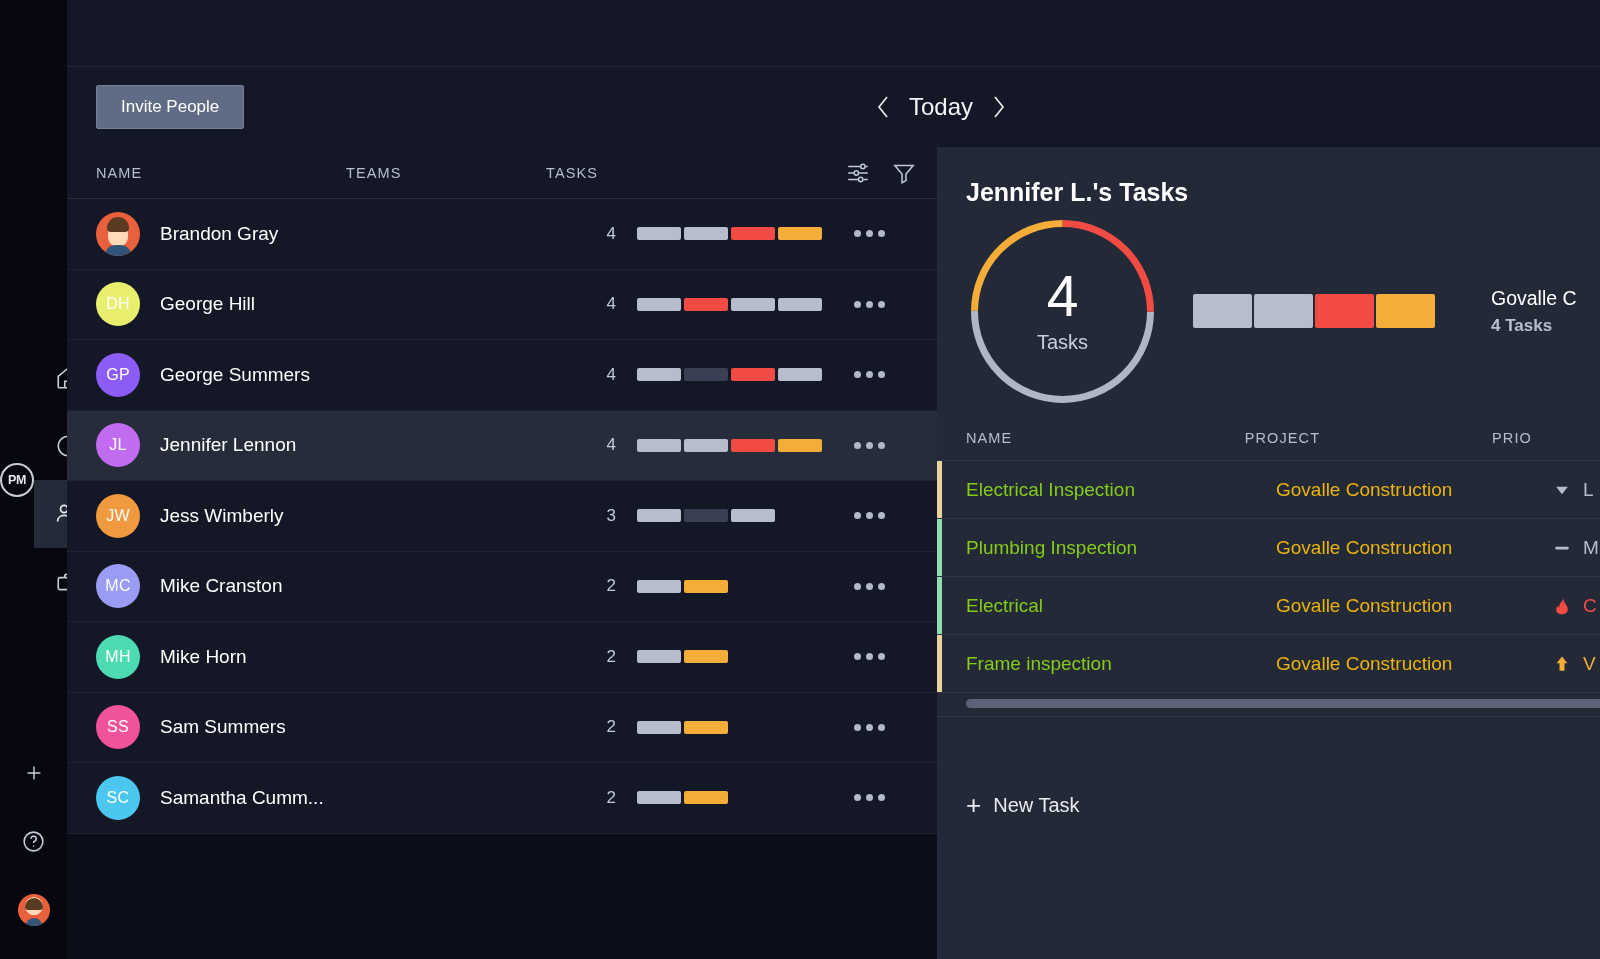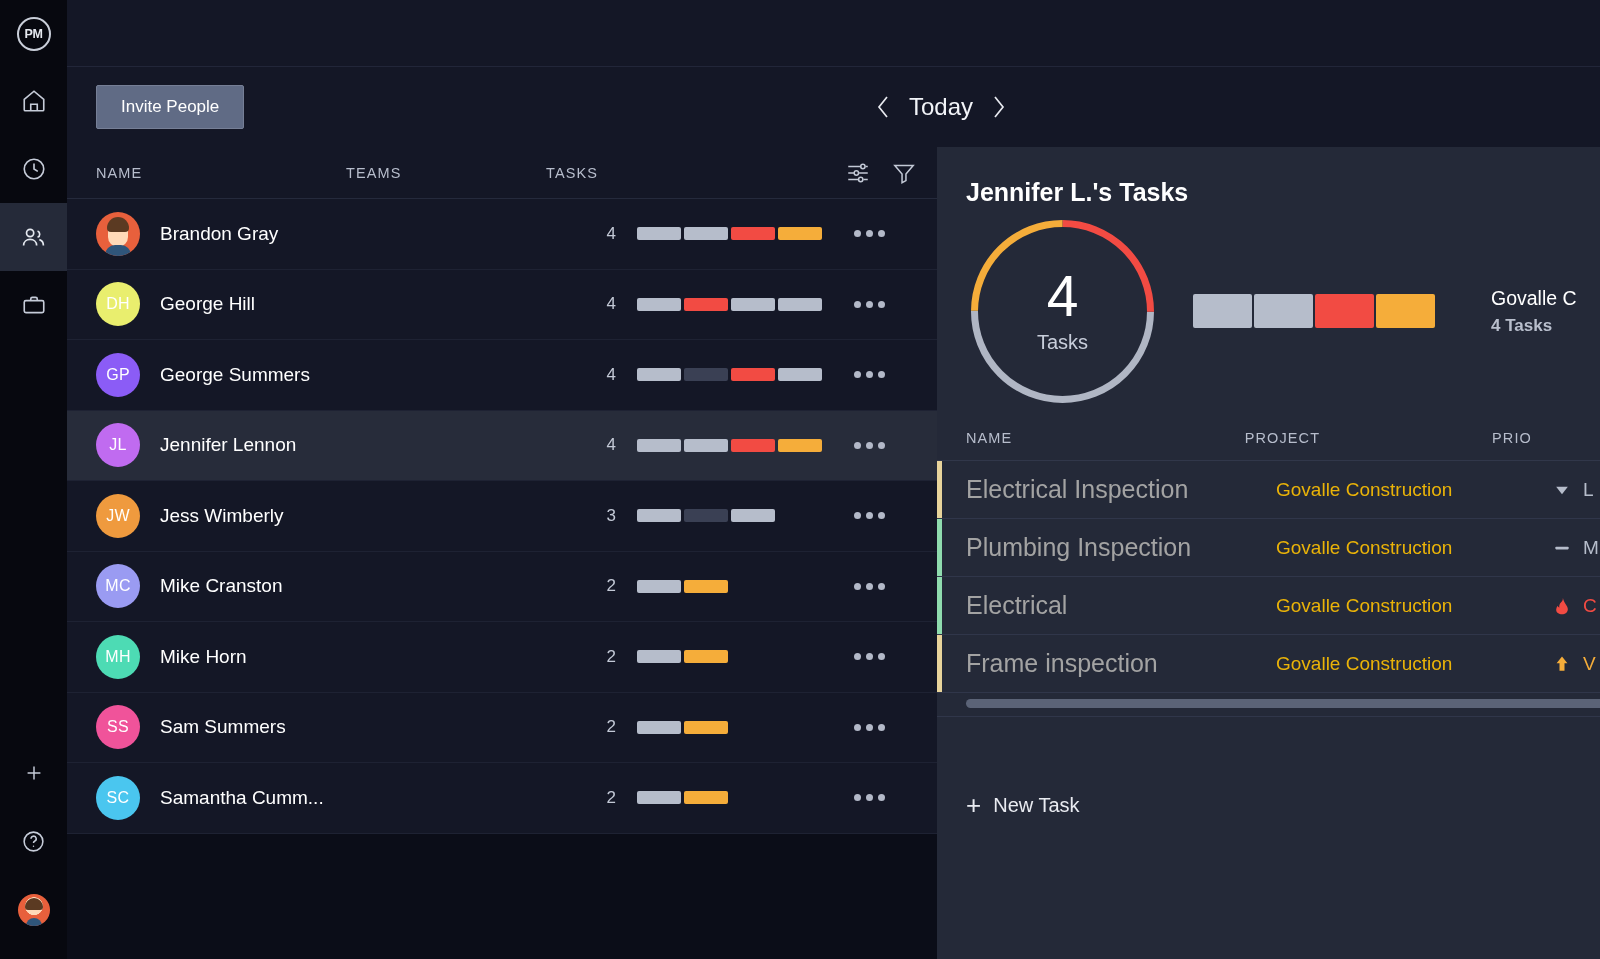--- a/index.html
+++ b/index.html
@@ -7,21 +7,21 @@
     width: 1600px; height: 959px;
     background: #0b0d18;
     font-family: "Liberation Sans", sans-serif;
     overflow: hidden;
   }
   .app { position: relative; width: 1600px; height: 959px; display: flex; }
 
   
   .rail {
     width: 67px; height: 959px; background: #07080f;
-    display: flex; flex-direction: column; align-items: center;
+    display: flex; flex-direction: row; align-items: center;
     flex: 0 0 67px; position: relative;
   }
   .rail-logo {
     height: 67px; width: 100%; display: flex; align-items: center; justify-content: center;
     background: #07080f;
   }
   .logo-circle {
     width: 34px; height: 34px; border-radius: 50%;
     border: 2px solid #c9ced9; display: flex; align-items: center; justify-content: center;
     color: #e6e9f0; font-size: 12.5px; font-weight: bold; letter-spacing: -0.3px;
@@ -150,21 +150,21 @@
     border-bottom: 1px solid #31374a; color: #b7bdcc; font-size: 14.5px; letter-spacing: 1.1px;
   }
   .tcol-name { margin-left: 29px; width: 310px; }
   .tcol-project { width: 275px; }
   .tcol-prio { width: 120px; }
   .trow {
     height: 58px; display: flex; align-items: center;
     border-bottom: 1px solid #30364a; position: relative; cursor: pointer;
   }
   .trow .stripe { position: absolute; left: 0; top: 0; bottom: 0; width: 5px; }
-  .tname { margin-left: 29px; width: 310px; color: #a3a3a3; font-size: 25px; }
+  .tname { margin-left: 29px; width: 310px; color: #84cc16; font-size: 19px; }
   .tproject { width: 275px; color: #eab308; font-size: 19px; }
   .tprio { display: flex; align-items: center; gap: 10px; font-size: 19px; white-space: nowrap; }
   .prio-ico { width: 22px; display: inline-flex; justify-content: center; align-items: center; }
 
   .hscroll {
     margin-left: 29px; margin-top: 6px; width: 1140px; height: 9px;
     background: #5b6377; border-radius: 5px;
   }
   .hscroll-wrap { border-bottom: 1px solid #30364a; padding-bottom: 8px; }
   .new-task {

